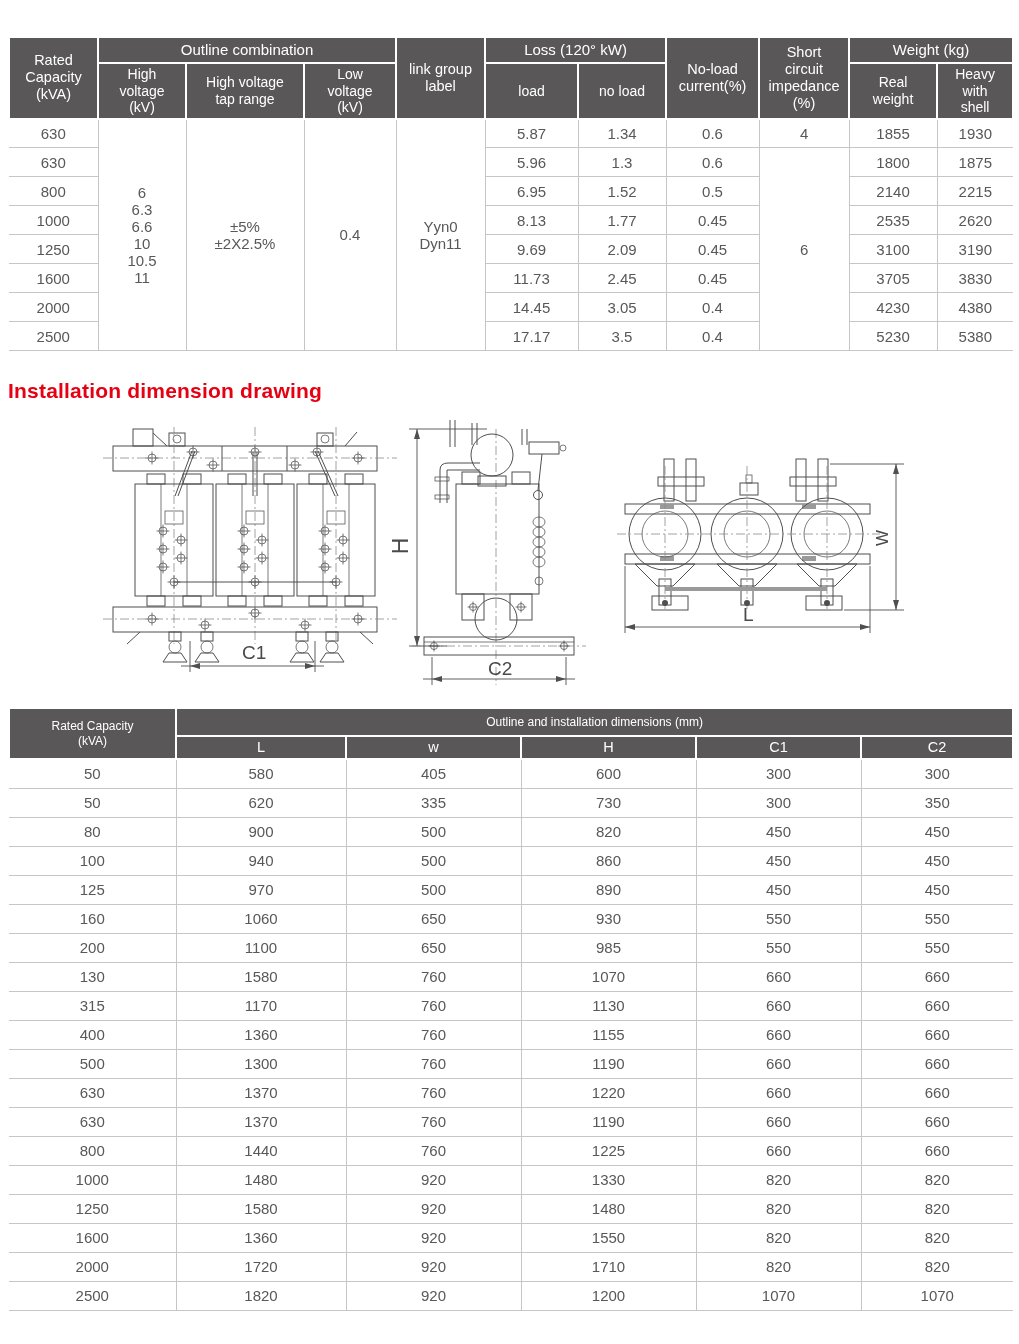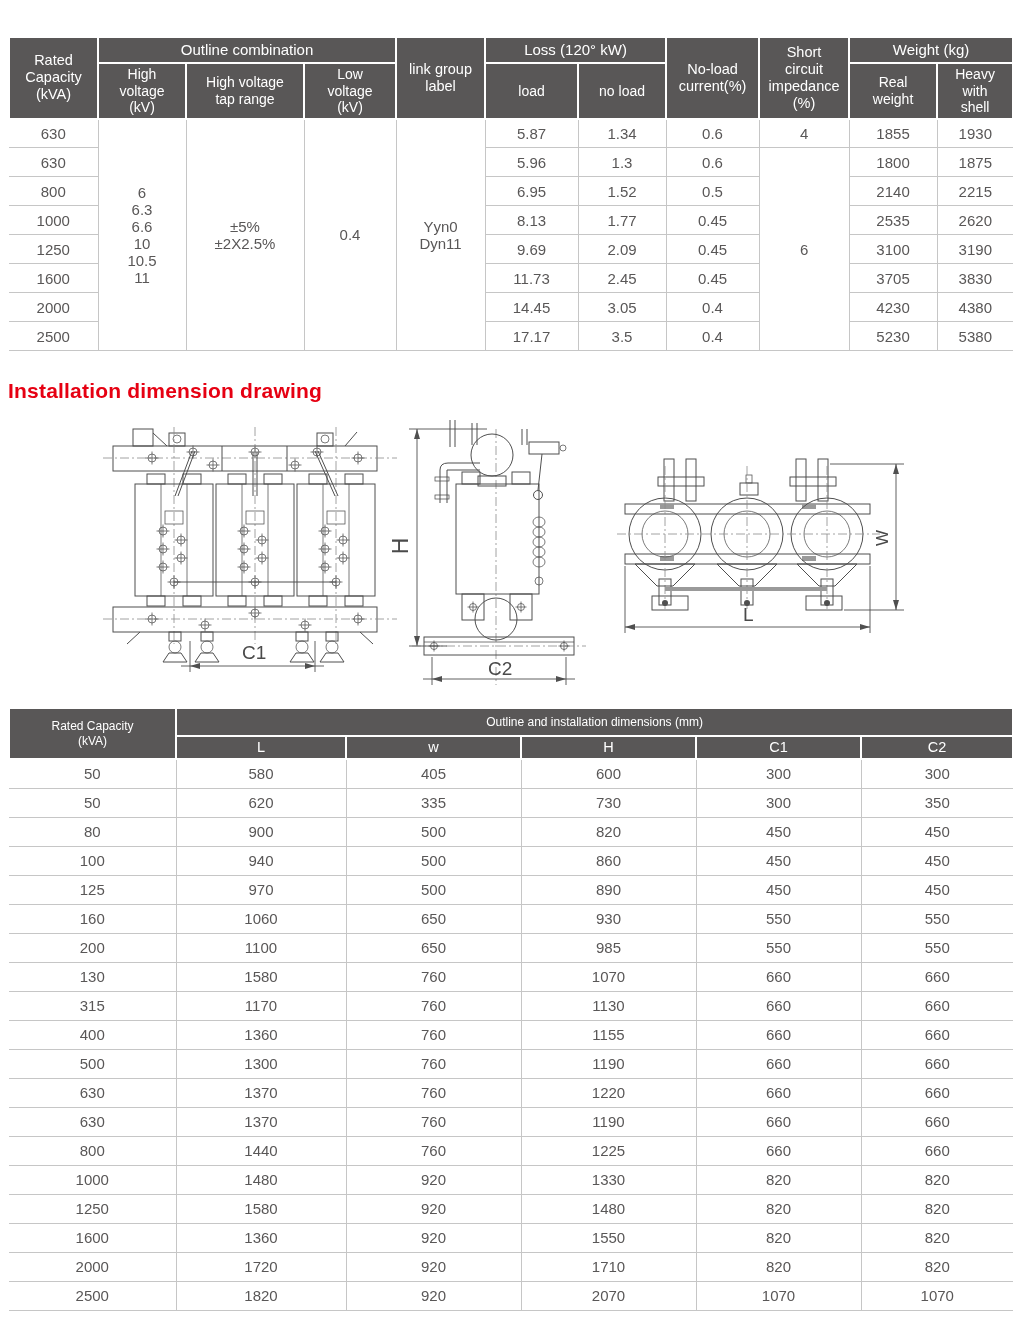--- a/index.html
+++ b/index.html
@@ -629,20 +629,20 @@
           <td>1720</td>
           <td>920</td>
           <td>1710</td>
           <td>820</td>
           <td>820</td>
         </tr>
         <tr>
           <td>2500</td>
           <td>1820</td>
           <td>920</td>
-          <td>2070</td>
+          <td>1200</td>
           <td>1070</td>
           <td>1070</td>
         </tr>
       </tbody>
   </table>
 
 </div>
 
 </body></html>

